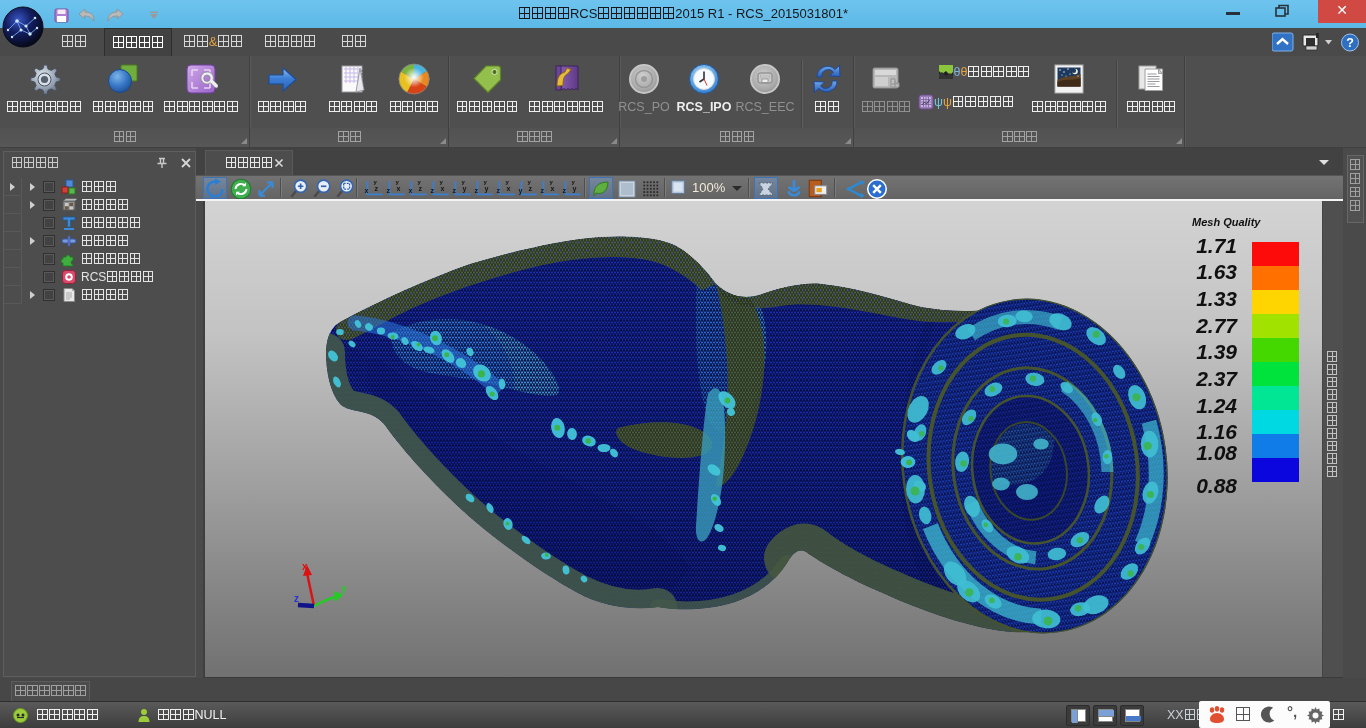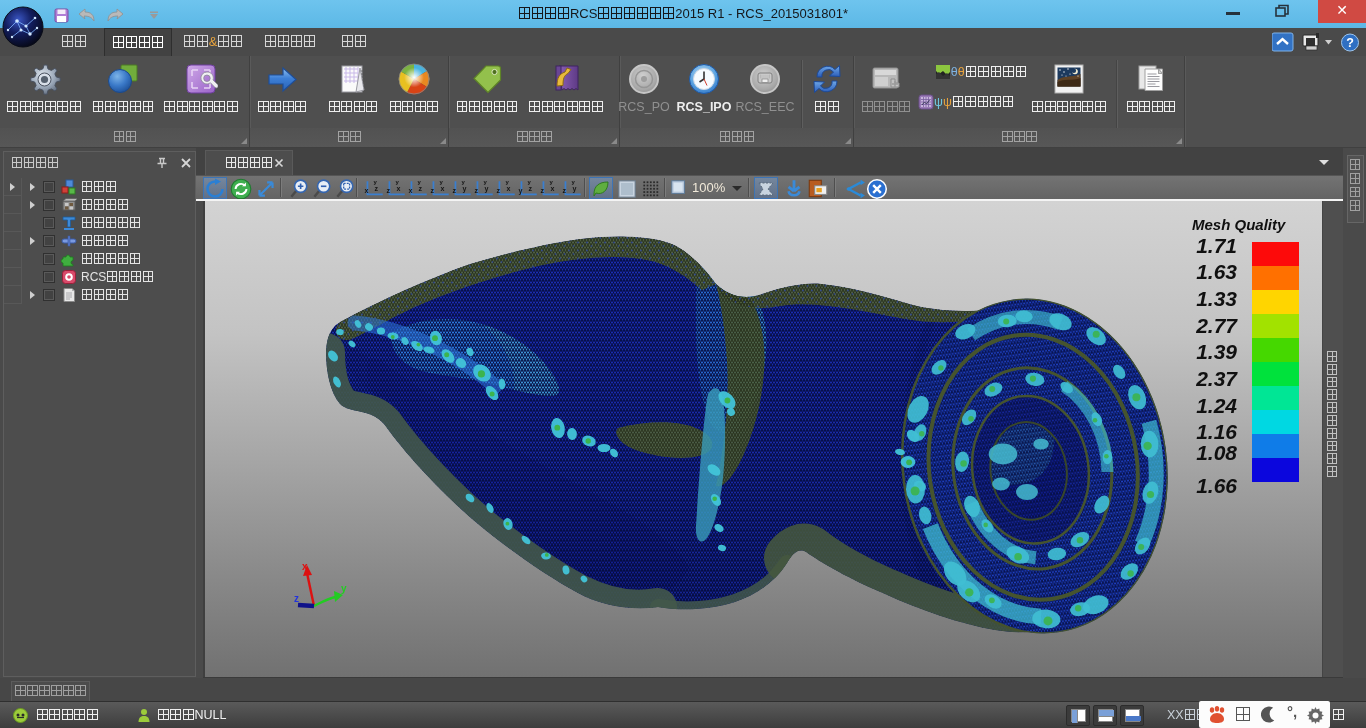--- a/index.html
+++ b/index.html
@@ -54,21 +54,21 @@
 #canvas{left:205px;top:201px;width:1117px;height:476px;background:linear-gradient(180deg,#d3d3d3 0%,#c3c3c3 28%,#a5a5a5 55%,#8a8a8a 78%,#717171 100%)}
 #canvas-bl{left:203px;top:201px;width:2px;height:476px;background:#3f3f3f}
 #canvas-bb{left:203px;top:677px;width:1140px;height:2px;background:#3a3a3a}
 #rstrip{left:1322px;top:201px;width:21px;height:476px;background:#4f4f4f;border-left:1px solid #444}
 #rstrip .vtext{position:absolute;left:4px;top:148px;color:#c2c2c2;font-size:12px}
 #rstrip .vtext i.z{display:block;margin:2px 0}
 #proptab{left:1347px;top:155px;width:17px;height:68px;background:#515151;border:1px solid #666;color:#a0a0a0;font-size:12px}
 #proptab i.z{display:block;margin:3px 2px}
 
 #legend{left:980px;top:14px;width:130px;height:290px;color:#101010}
-#legend .mq{font-style:italic;font-weight:bold;font-size:15px;letter-spacing:0}
+#legend .mq{font-style:italic;font-weight:bold;font-size:11px;letter-spacing:0}
 .lgnum{position:absolute;right:78px;width:60px;text-align:right;font-style:italic;font-weight:bold;font-size:21px;line-height:21px}
 .lgbar{position:absolute;left:67px;top:27px;width:47px;height:240px}
 .lgbar div{height:24px}
 
 #dockrow{left:0;top:678px;width:1366px;height:23px;background:#474747}
 #msgtab{position:absolute;left:11px;top:3px;width:79px;height:20px;background:#4c4c4c;border:1px solid #5c5c5c;border-bottom:none;color:#9f9f9f;font-size:12px;text-align:center;line-height:19px}
 #statusbar{left:0;top:701px;width:1366px;height:27px;background:linear-gradient(#5a5a5a,#3d3d3d);border-top:1px solid #2f2f2f;color:#f0f0f0;font-size:12.5px}
 .sbitem{position:absolute;top:0;height:27px;line-height:27px}
 .pbtn{position:absolute;top:3px;width:24px;height:21px;background:#3b3b3b;border:1px solid #2c2c2c;border-radius:2px}
 .pbtn .in{position:absolute;left:4px;top:3px;width:15px;height:13px;background:#fff;border:1px solid #888}
@@ -297,21 +297,21 @@
       <div class="gfoot"><i class="z"></i><i class="z"></i><i class="z"></i></div>
       <div class="gsep"></div>
       <div class="corner"></div>
 <div class="ritem dis" style="left:2px;width:60px"><span class="ric"><svg viewBox="0 0 34 34">
             <rect x="4" y="6" width="25" height="20" rx="1.5" fill="#b8b8b8" stroke="#8f8f8f"></rect>
 <rect x="6" y="8" width="21" height="5" fill="#d8d8d8"></rect>
             <rect x="6" y="15" width="13" height="9" fill="#cfcfcf"></rect>
 <path d="M22 17 h4 v4 h4 v4 h-8 z" fill="#c2c2c2" stroke="#8f8f8f"></path>
             <path d="M26 19 v6 M23 22 h6" stroke="#9a9a9a" stroke-width="1.4"></path>
           </svg></span><i class="z"></i><i class="z"></i><i class="z"></i><i class="z"></i></div>
-<div class="ritem" style="left:72px;top:8px;width:110px;text-align:center;color:#eee"><span style="display:inline-block;width:16px;height:16px;vertical-align:-4px"><svg viewBox="0 0 16 16">
+<div class="ritem" style="left:66px;top:8px;width:110px;text-align:right;color:#eee"><span style="display:inline-block;width:16px;height:16px;vertical-align:-4px"><svg viewBox="0 0 16 16">
             <rect x="1" y="1" width="14" height="14" fill="#222"></rect>
 <path d="M1 1 h14 v7 l-3 3 -4 -4 -4 3 -3 -3 z" fill="#8cc63f"></path>
 <path d="M1 10 l3 -2 4 4 4 -3 3 3 v3 H1 z" fill="#333"></path>
           </svg></span><span style="color:#7fb2e0">θ</span><span style="color:#e8a33d">θ</span><i class="z"></i><i class="z"></i><i class="z"></i><i class="z"></i><i class="z"></i></div>
 <div class="ritem" style="left:64px;top:38px;width:110px;text-align:left;color:#eee"><span style="display:inline-block;width:16px;height:16px;vertical-align:-4px"><svg viewBox="0 0 16 16">
             <rect x="1" y="1" width="14" height="14" rx="2.5" fill="#9a7ab8" stroke="#6a4f88"></rect>
 <rect x="3" y="3" width="10" height="10" fill="#c8b4dc"></rect>
 <g stroke="#7a5fa0" stroke-width="0.8">
               <path d="M3 5.5 h10 M3 8 h10 M3 10.5 h10 M5.5 3 v10 M8 3 v10 M10.5 3 v10"></path>
             </g>
@@ -806,21 +806,21 @@
 <div class="mq" style="position:absolute;left:7px;top:1px">Mesh Quality</div>
 <div class="lgnum" style="top:20px">1.71</div>
 <div class="lgnum" style="top:46px">1.63</div>
 <div class="lgnum" style="top:73px">1.33</div>
 <div class="lgnum" style="top:100px">2.77</div>
 <div class="lgnum" style="top:126px">1.39</div>
 <div class="lgnum" style="top:153px">2.37</div>
 <div class="lgnum" style="top:180px">1.24</div>
 <div class="lgnum" style="top:206px">1.16</div>
 <div class="lgnum" style="top:227px">1.08</div>
-<div class="lgnum" style="top:260px">1.66</div>
+<div class="lgnum" style="top:260px">0.88</div>
 <div class="lgbar">
         <div style="background:#fd0a0a"></div>
         <div style="background:#ff7000"></div>
         <div style="background:#ffd500"></div>
         <div style="background:#a2e200"></div>
         <div style="background:#45d800"></div>
         <div style="background:#00e23c"></div>
         <div style="background:#00e695"></div>
         <div style="background:#00d8e2"></div>
         <div style="background:#0f7ce8"></div>

